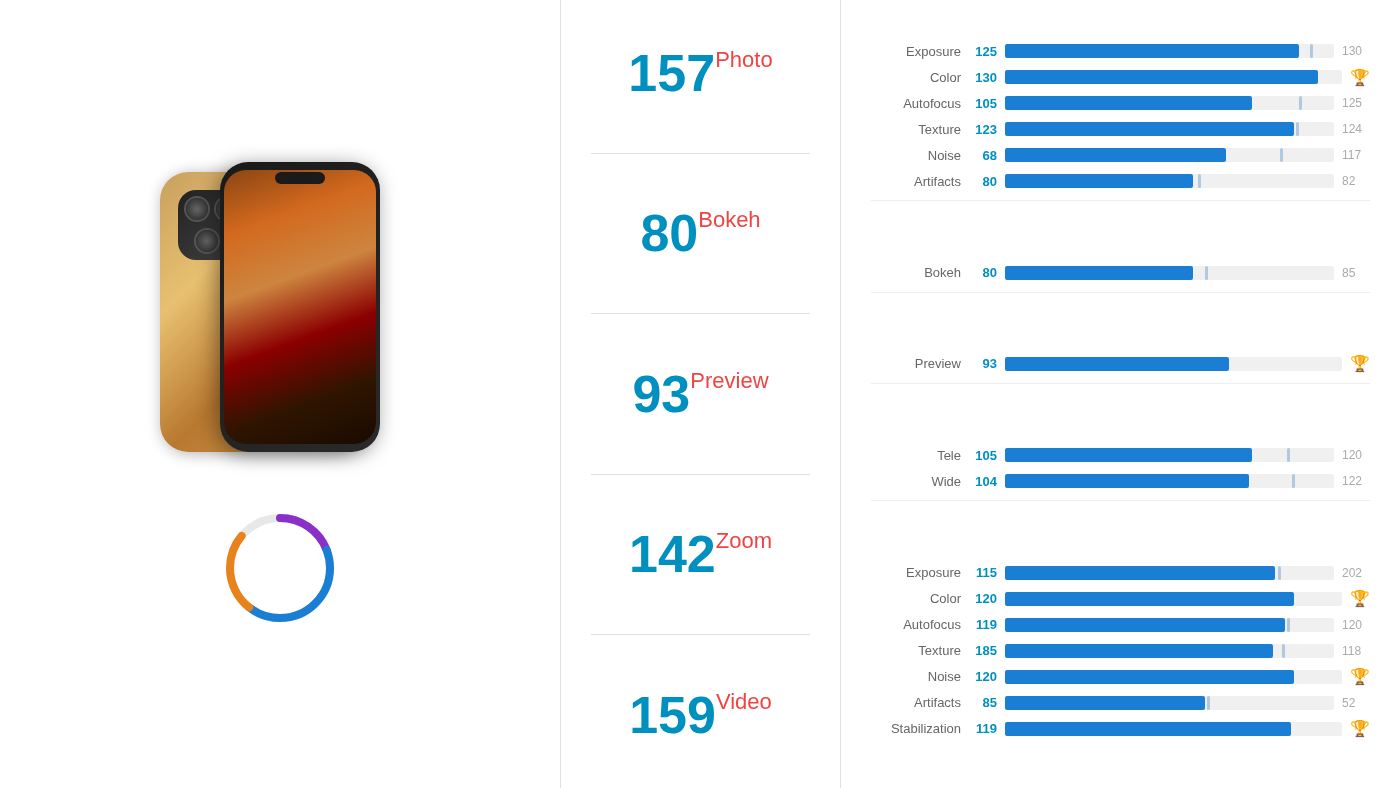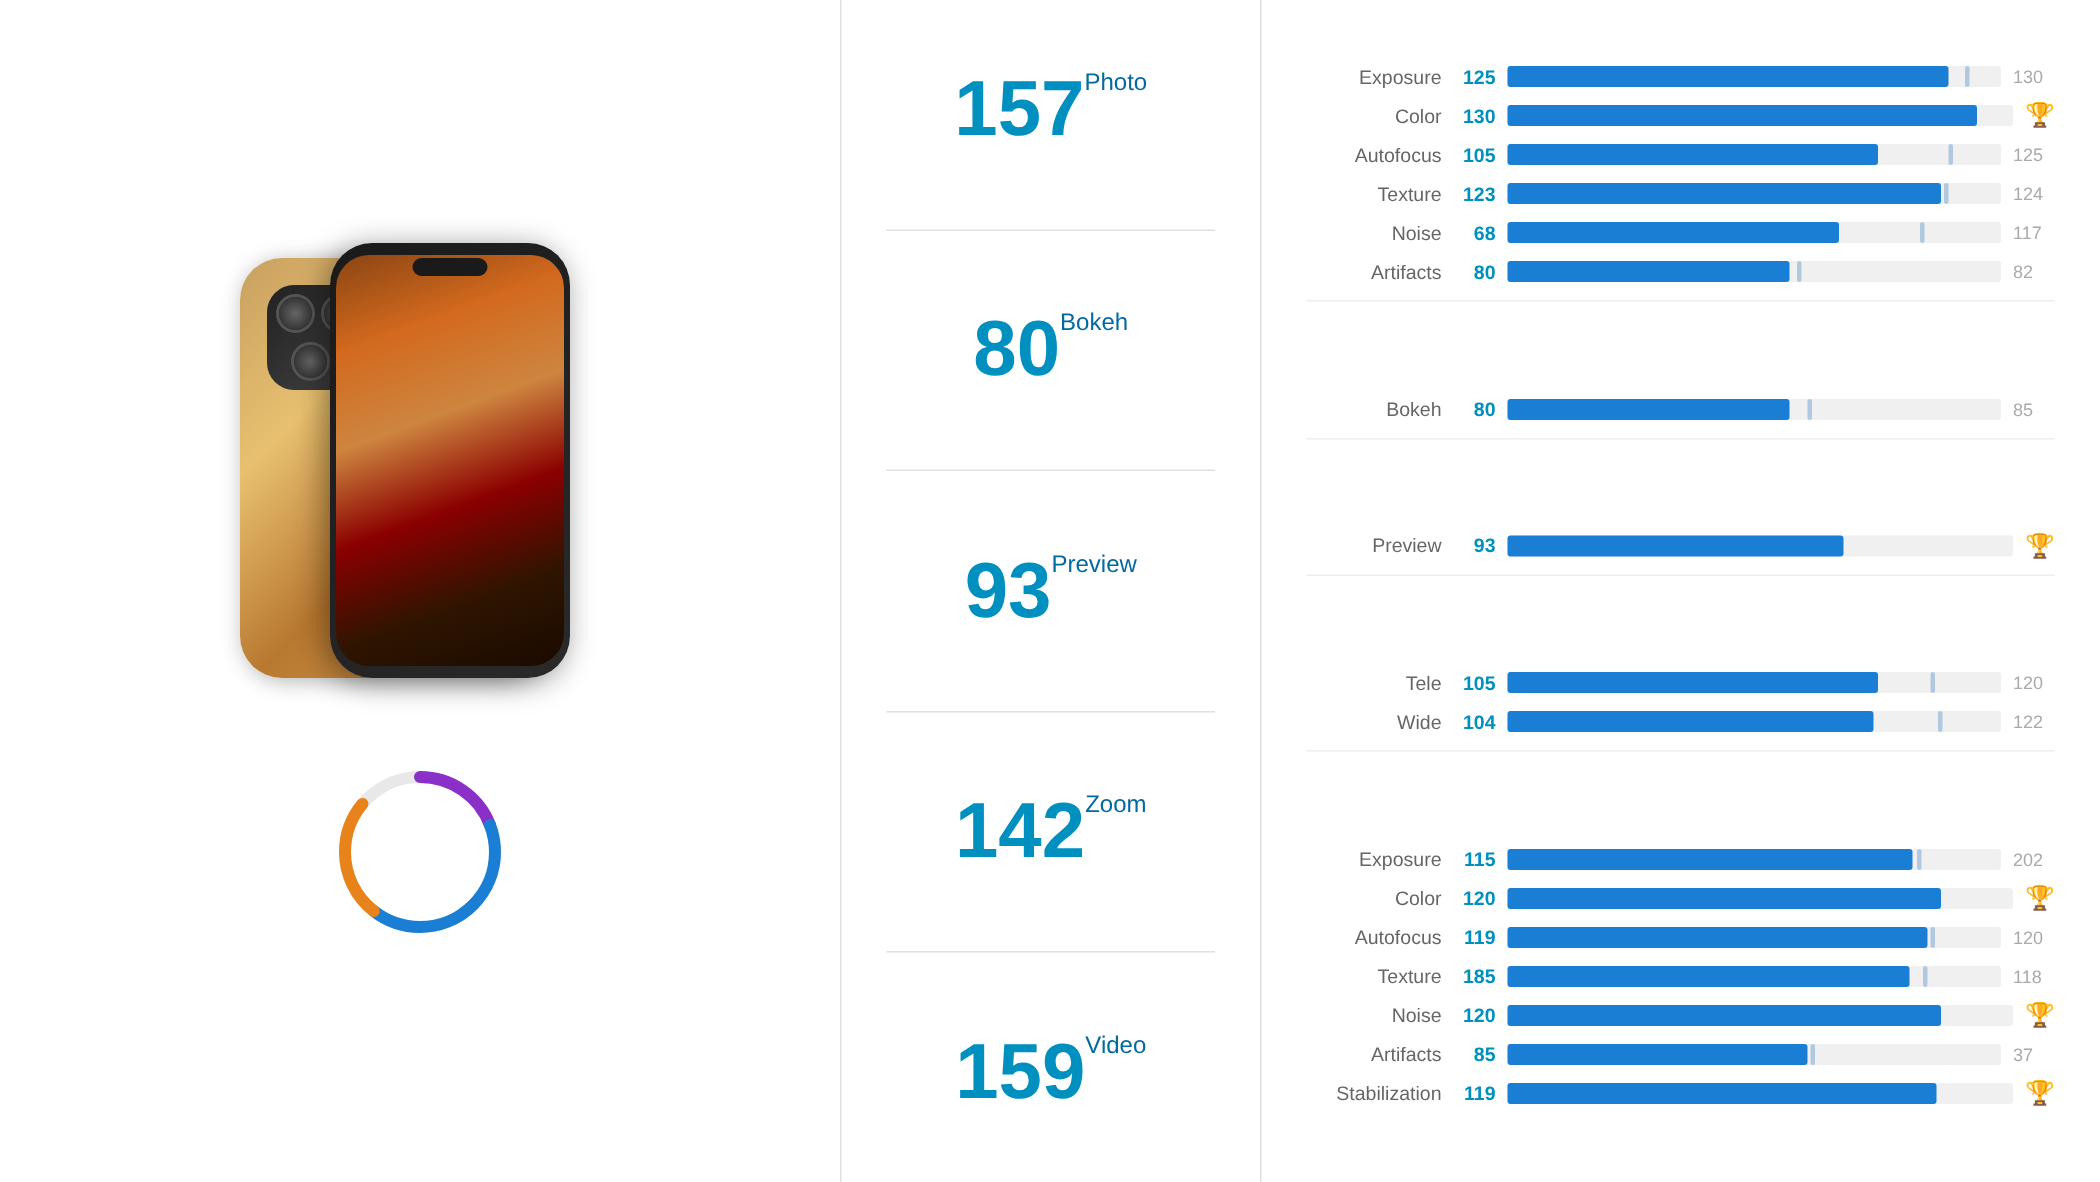--- a/index.html
+++ b/index.html
@@ -203,22 +203,22 @@
     }
 
     .main-score-number {
       font-size: 52px;
       font-weight: 700;
       color: #0090c0;
       line-height: 1;
     }
 
     .main-score-label {
-      font-size: 16px;
-      color: #0369a1;
+      font-size: 22px;
+      color: #ef4444;
       font-weight: 400;
     }
 
     
     .scores-right {
       flex: 1;
       display: flex;
       flex-direction: column;
       justify-content: space-around;
       padding: 10px 30px;
@@ -514,21 +514,21 @@
       </div>
       <span class="trophy-icon">🏆</span>
     </div>
         <div class="score-row">
       <span class="score-row-label">Artifacts</span>
       <span class="score-row-value">85</span>
       <div class="bar-container">
         <div class="bar-fill" style="width:60.71428571428571%"></div>
         <div class="bar-max-marker" style="left:61.42857142857143%"></div>
       </div>
-      <span class="score-row-max">37</span>
+      <span class="score-row-max">52</span>
     </div>
         <div class="score-row">
       <span class="score-row-label">Stabilization</span>
       <span class="score-row-value">119</span>
       <div class="bar-container">
         <div class="bar-fill" style="width:85%"></div>
 
       </div>
       <span class="trophy-icon">🏆</span>
     </div>

